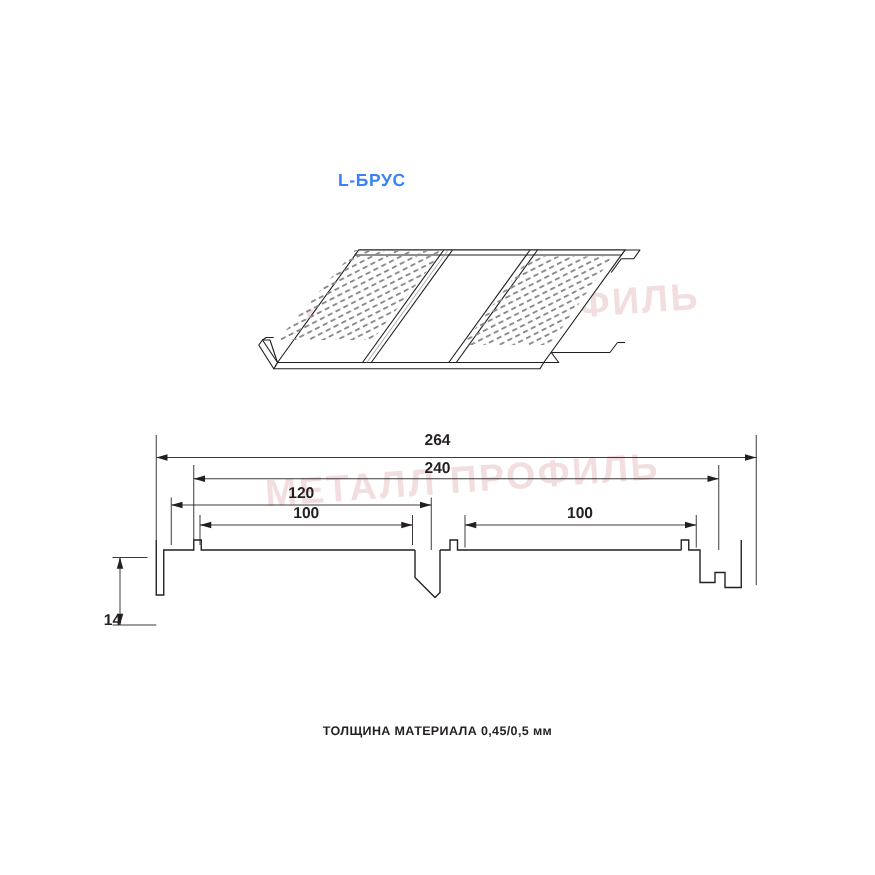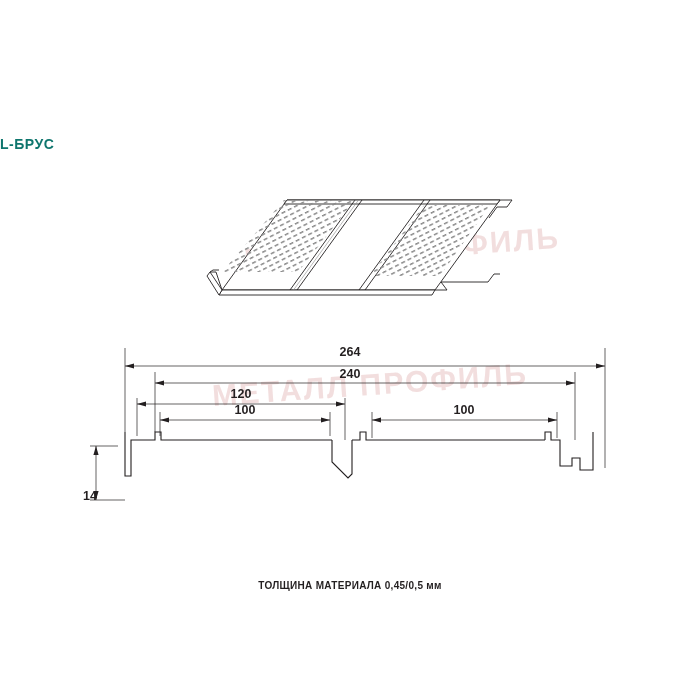--- a/index.html
+++ b/index.html
@@ -29,25 +29,25 @@
     font-size: 30px;
     font-weight: bold;
     letter-spacing: 1px;
     color: #231f20;
   }
   .subtitle {
     position: absolute;
     top: 136px;
     left: 0;
     width: 595px;
-    text-align: left;
+    text-align: center;
     font-size: 14px;
     font-weight: bold;
     letter-spacing: 0.5px;
-    color: #0f766e;
+    color: #3b82f6;
   }
   .footnote {
     position: absolute;
     top: 580px;
     left: 0;
     width: 700px;
     text-align: center;
     font-size: 10px;
     font-weight: bold;
     letter-spacing: 0.3px;

